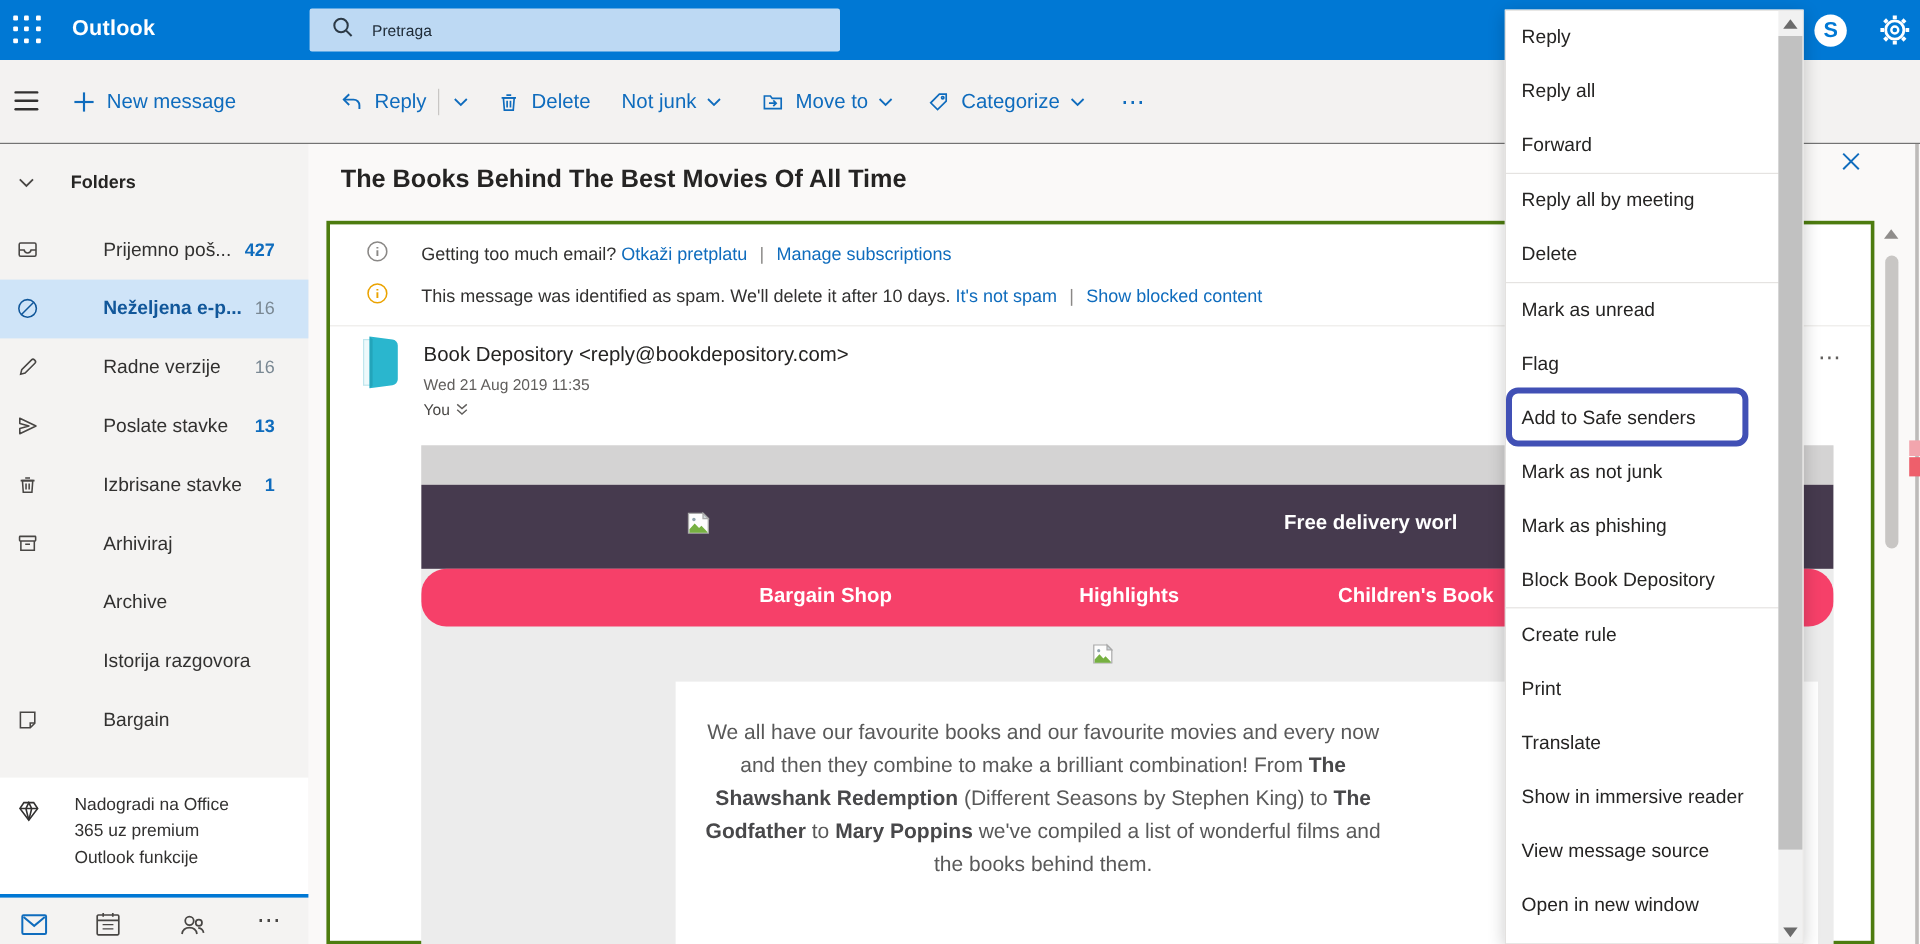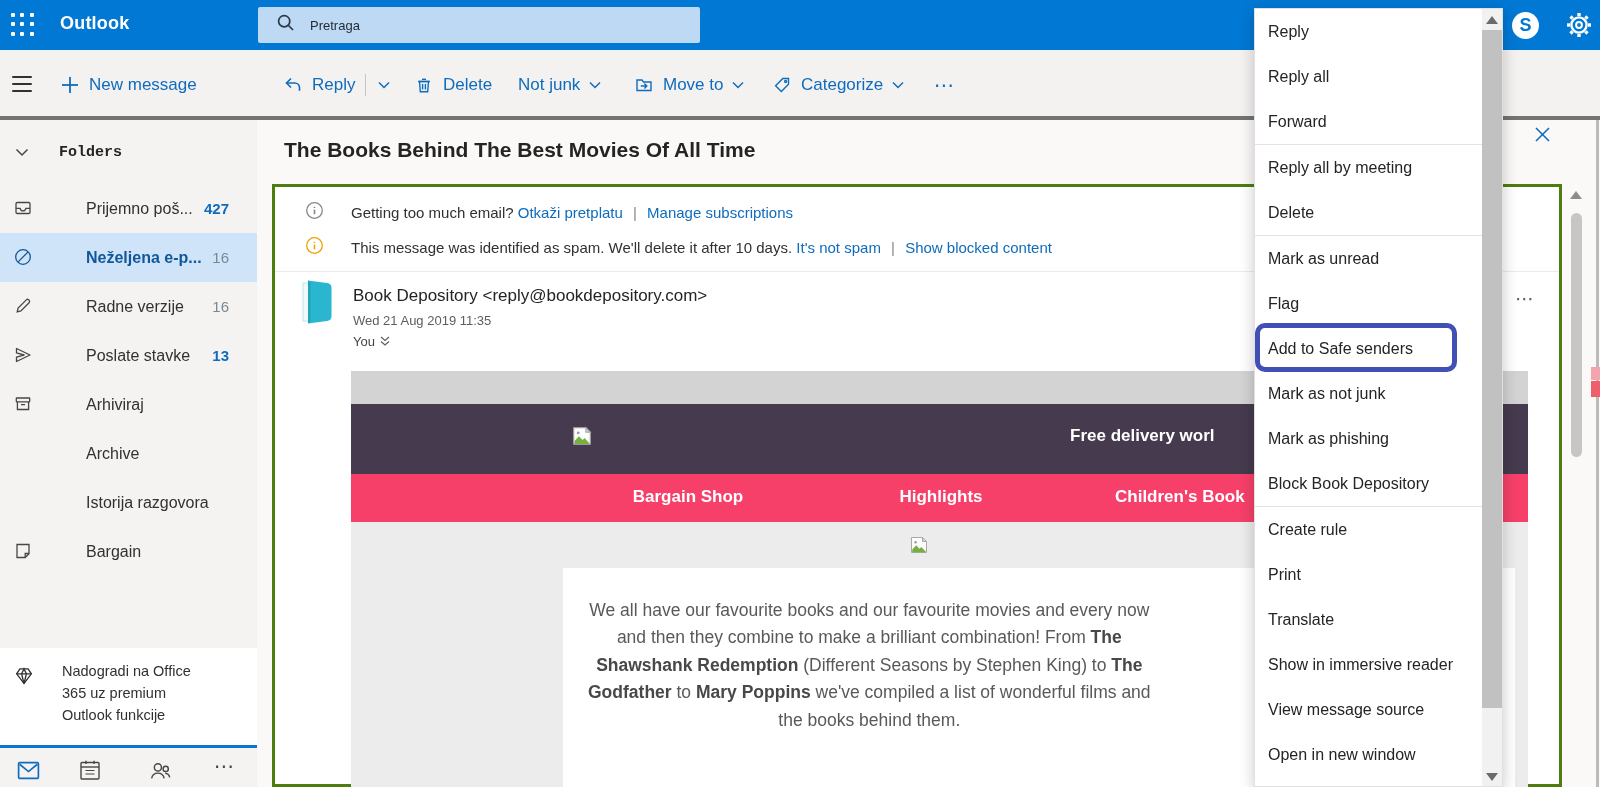--- a/index.html
+++ b/index.html
@@ -16,32 +16,32 @@
   #waffle{left:11px;top:13px;width:24px;height:24px;display:grid;grid-template-columns:repeat(3,1fr);gap:4px;cursor:pointer;}
   #waffle i{width:4px;height:4px;background:#fff;border-radius:1px;}
   #app-title{left:60px;top:13px;color:#fff;font-size:18px;font-weight:700;letter-spacing:.2px;}
   #searchbox{left:258px;top:7px;width:442px;height:36px;background:#bdd9f3;border-radius:2px;display:flex;align-items:center;padding-left:18px;gap:14px;}
   #searchbox .ph{font-size:13px;color:#1e2a35;}
   #skype{left:1512px;top:12px;width:27px;height:27px;background:#fff;border-radius:50%;
          display:flex;align-items:center;justify-content:center;color:#0078d4;font-weight:700;font-size:18px;cursor:pointer;}
   #gear{left:1564px;top:10px;cursor:pointer;}
 
   
-  #toolbar{left:0;top:50px;width:1600px;height:70px;background:#f3f2f1;border-bottom:4px solid #737373;z-index:5;}
+  #toolbar{left:0;top:50px;width:1600px;height:70px;background:#f3f2f1;border-bottom:1px solid #737373;z-index:5;}
   .tbtn{position:absolute;top:0;height:70px;display:flex;align-items:center;gap:9px;color:var(--link);font-size:17px;cursor:pointer;white-space:nowrap;}
   #hamburger{left:12px;top:26px;width:20px;cursor:pointer;}
   #hamburger i{display:block;width:20px;height:2px;background:#323130;margin-bottom:5px;border-radius:1px;}
   .tb-divider{position:absolute;left:365px;top:24px;width:1px;height:22px;background:#c8c6c4;}
   #close-x{left:1533px;top:75px;cursor:pointer;z-index:6;}
 
   
   #sidebar{left:0;top:120px;width:257px;height:667px;background:#f4f3f2;z-index:2;}
   #folders-header{position:absolute;left:0;top:12px;width:257px;height:40px;display:flex;align-items:center;cursor:pointer;}
   #folders-header svg{margin-left:15px;}
-  #folders-header .lbl{margin-left:30px;font-size:15px;font-weight:700;color:var(--ink);font-family:Liberation Mono, monospace;}
+  #folders-header .lbl{margin-left:30px;font-size:15px;font-weight:700;color:var(--ink);}
   #folder-list{position:absolute;left:0;top:64px;width:257px;}
   .frow{position:relative;height:49px;display:flex;align-items:center;cursor:pointer;}
   .frow.selected{background:var(--selbg);}
   .frow .fic{position:absolute;left:13px;top:14px;width:20px;height:20px;}
   .frow .flbl{position:absolute;left:62px;font-size:16px;color:#323130;white-space:nowrap;margin-left:24px;}
   .frow.selected .flbl{color:#11579a;font-weight:700;}
   .frow .fcount{position:absolute;right:28px;font-size:15px;}
   .fcount.unread{color:var(--link);font-weight:700;}
   .fcount.muted{color:#7a8893;}
   #upgrade{position:absolute;left:0;top:528px;width:257px;height:97px;background:#fff;cursor:pointer;text-decoration:underline;}
@@ -67,21 +67,21 @@
   #sender-date{position:absolute;left:78px;top:126px;font-size:13px;color:var(--muted);}
   #sender-to{position:absolute;left:78px;top:147px;font-size:13px;color:#484644;display:flex;align-items:center;gap:5px;cursor:pointer;}
   #msg-more{position:absolute;left:1240px;top:100px;font-size:19px;color:var(--muted);letter-spacing:1px;cursor:pointer;}
 
   
   #emailblock{position:absolute;left:76px;top:184px;width:1177px;height:419px;background:#ececec;overflow:hidden;}
   #preheader{position:absolute;left:0;top:0;width:100%;height:33px;background:#d4d3d3;}
   #banner{position:absolute;left:0;top:33px;width:100%;height:70px;background:var(--purple);}
   #banner .bimg{position:absolute;left:220px;top:21px;}
   #banner-text{position:absolute;left:719px;top:22px;color:#fff;font-size:17px;font-weight:700;white-space:nowrap;}
-  #pinknav{position:absolute;left:0;top:103px;width:100%;height:48px;background:var(--pink);}
+  #pinknav{position:absolute;left:0;top:103px;width:100%;height:48px;background:var(--pink);border-radius:21px;}
   #pinknav span{position:absolute;top:13px;color:#fff;font-size:17px;font-weight:700;white-space:nowrap;cursor:pointer;}
   .nav-0{left:337px;transform:translateX(-50%);}
   .nav-1{left:590px;transform:translateX(-50%);}
   .nav-2{left:764px;}
   #body-img{position:absolute;left:558px;top:164px;}
   #innercard{position:absolute;left:212px;top:197px;width:952px;height:222px;background:#fff;}
   #email-body{position:absolute;left:25px;top:29px;font-size:17.5px;color:#595959;line-height:27.4px;}
   #email-body .line{white-space:nowrap;text-align:center;}
   #email-body .b{font-weight:700;color:#48484a;}
 
@@ -253,20 +253,31 @@
             </svg></span>
           <span class="flbl">Radne verzije</span>
           <span class="fcount muted">16</span>
         </div>
         <div class="frow">
           <span class="fic"><svg width="20" height="20" viewBox="0 0 20 20" fill="none" stroke="#484644" stroke-width="1.3">
               <path d="M3.5 16.5L17 10 3.5 3.5v4.4l7.6 2.1-7.6 2.1z" stroke-linejoin="round"></path>
             </svg></span>
           <span class="flbl">Poslate stavke</span>
           <span class="fcount unread">13</span>
+        </div>
+        <div class="frow">
+          <span class="fic"><svg width="20" height="20" viewBox="0 0 20 20" fill="none" stroke="#484644" stroke-width="1.3">
+              <path d="M5.7 6.5h8.6l-.7 9.7H6.4z"></path>
+              <line x1="4.2" y1="6.5" x2="15.8" y2="6.5"></line>
+              <line x1="8" y1="4.4" x2="12" y2="4.4"></line>
+              <line x1="8.7" y1="9" x2="8.7" y2="14"></line>
+              <line x1="11.3" y1="9" x2="11.3" y2="14"></line>
+            </svg></span>
+          <span class="flbl">Izbrisane stavke</span>
+          <span class="fcount unread">1</span>
         </div>
         <div class="frow">
           <span class="fic"><svg width="20" height="20" viewBox="0 0 20 20" fill="none" stroke="#484644" stroke-width="1.3">
               <rect x="3.3" y="4" width="13.4" height="3.8" rx=".5"></rect>
               <path d="M4.4 7.8v7.7h11.2V7.8M8 10.6h4"></path>
             </svg></span>
           <span class="flbl">Arhiviraj</span>
         </div>
         <div class="frow">
           <span class="flbl">Archive</span>

